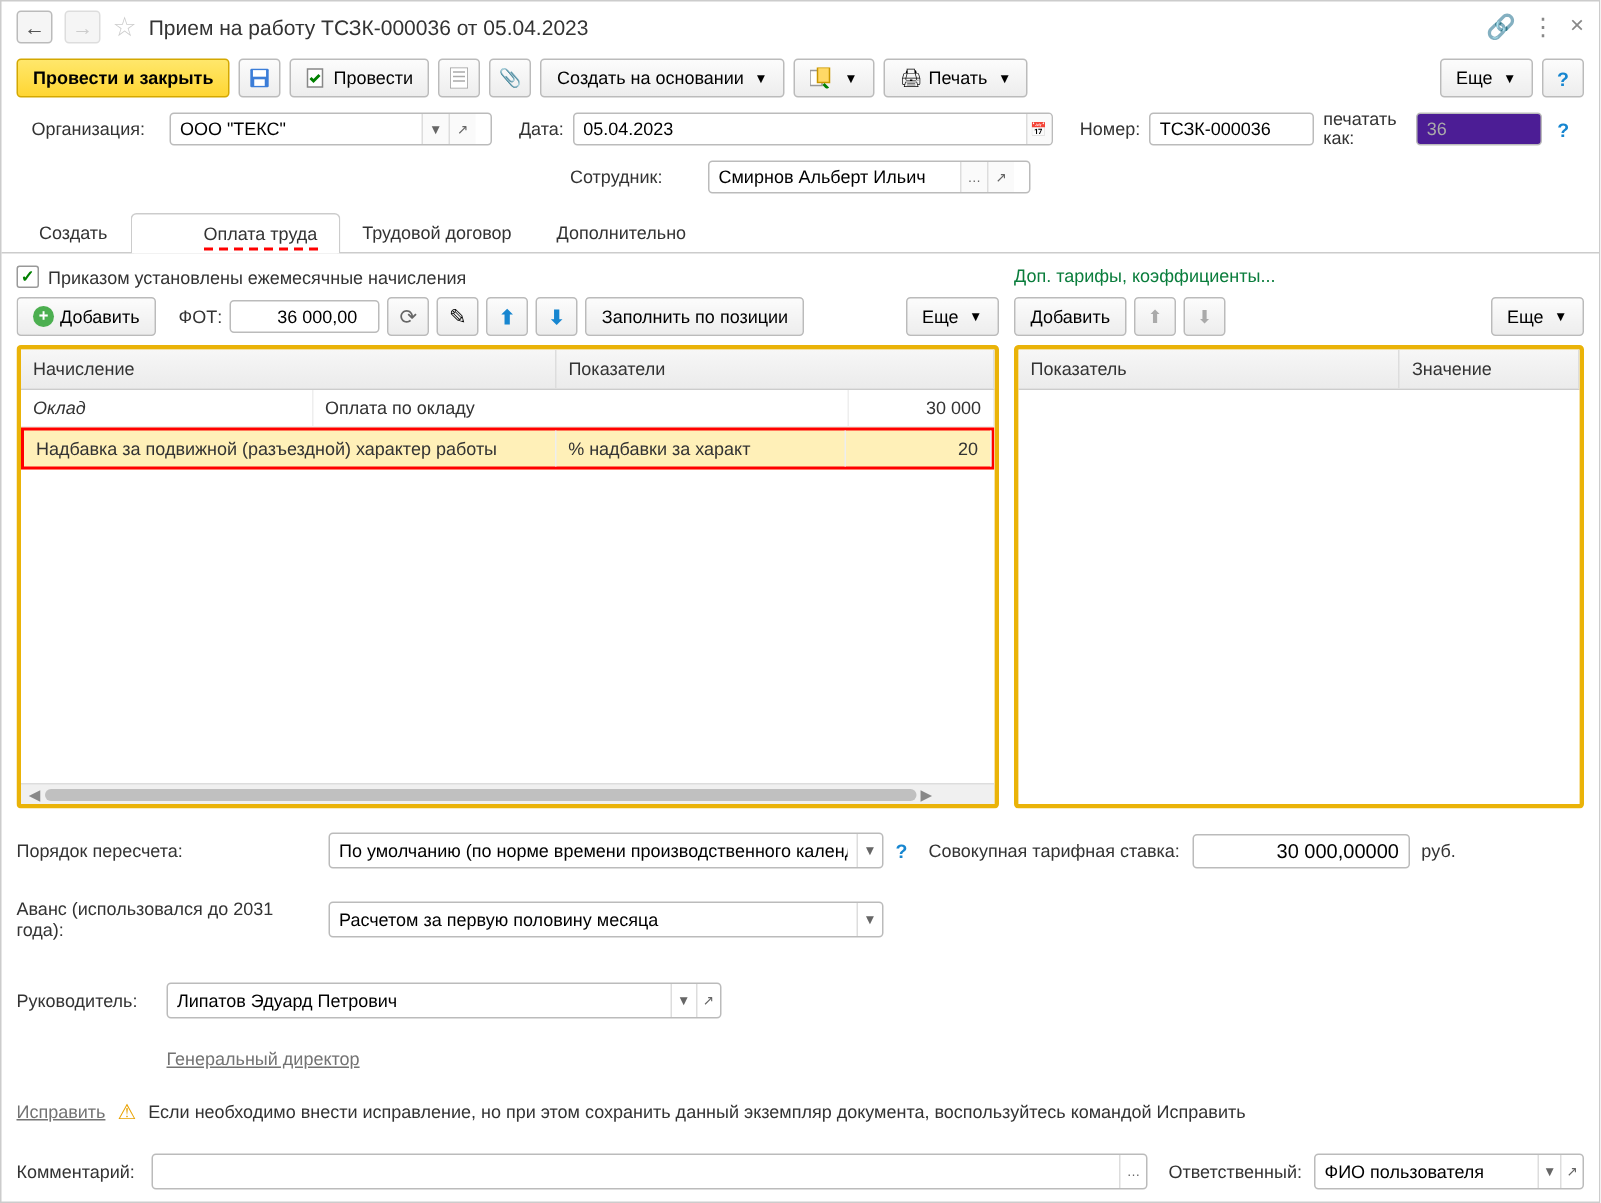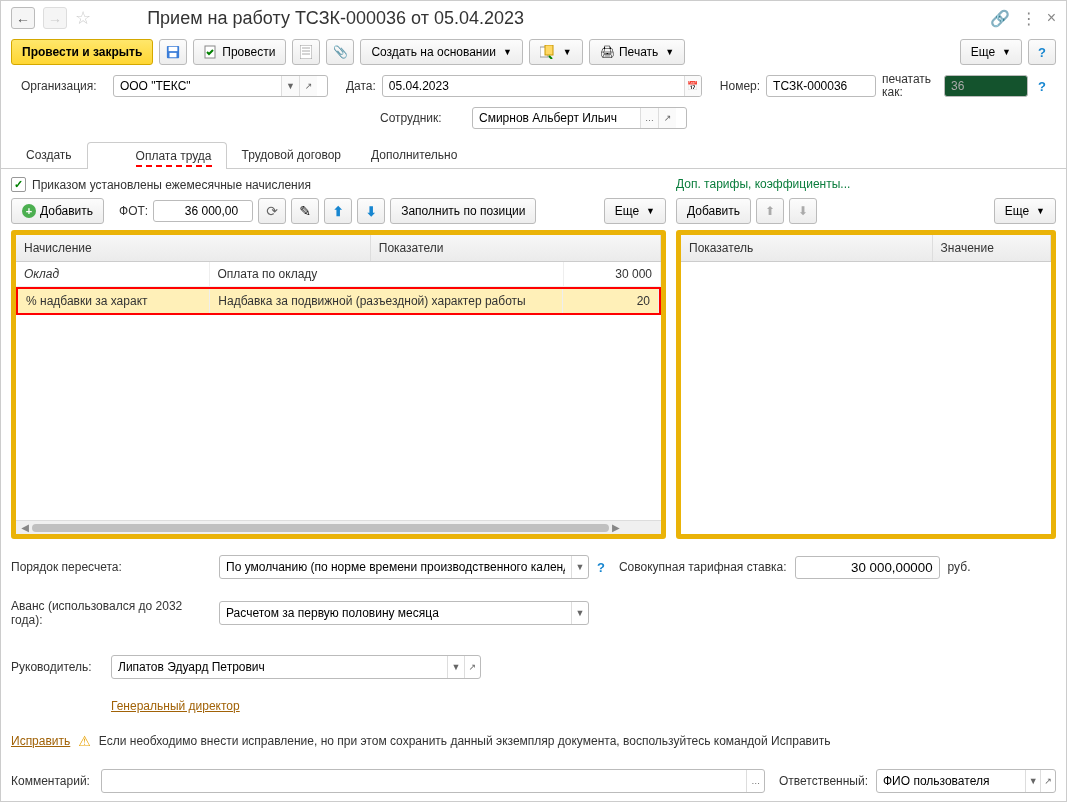--- a/index.html
+++ b/index.html
@@ -2,21 +2,21 @@
 <html><head>
 <meta charset="utf-8">
 <style>
 * { box-sizing: border-box; margin: 0; padding: 0; }
 body { font-family: Arial, sans-serif; font-size: 12px; background: #fff; color: #333; }
 .window { width: 1067px; height: 802px; border: 1px solid #ccc; display: flex; flex-direction: column; }
 .titlebar { display: flex; align-items: center; padding: 6px 10px; gap: 8px; }
 .nav-btn { width: 24px; height: 22px; border: 1px solid #bbb; background: #f5f5f5; border-radius: 3px; display: inline-flex; align-items: center; justify-content: center; cursor: pointer; font-size: 14px; color: #555; }
 .nav-btn.disabled { color: #ccc; border-color: #ddd; }
 .star-icon { color: #ccc; font-size: 18px; }
-.title-text { font-size: 18px; font-weight: normal; flex: 1; margin-left: 48px; }
+.title-text { font-size: 14px; font-weight: normal; flex: 1; }
 .title-actions { display: flex; gap: 10px; align-items: center; }
 .title-actions span { color: #888; font-size: 16px; cursor: pointer; }
 .toolbar { display: flex; align-items: center; padding: 4px 10px; gap: 6px; }
 .btn { height: 26px; border: 1px solid #bbb; background: linear-gradient(#fcfcfc,#ededed); border-radius: 3px; padding: 0 10px; display: inline-flex; align-items: center; gap: 4px; cursor: pointer; font-size: 12px; }
 .btn-yellow { background: linear-gradient(#ffe76b,#ffd633); border-color: #d4a800; font-weight: bold; }
 .btn-icon { width: 28px; padding: 0; justify-content: center; }
 .caret { font-size: 9px; margin-left: 3px; }
 .form-row { display: flex; align-items: center; padding: 4px 10px; gap: 6px; justify-content: center; }
 .label { min-width: 86px; }
 .input-wrap { display: inline-flex; border: 1px solid #bbb; border-radius: 3px; overflow: hidden; align-items: center; background: #fff; height: 22px; }
@@ -28,35 +28,35 @@
 .tab.active span { border-bottom: 2px dashed red; padding-bottom: 2px; }
 .content { flex: 1; padding: 8px 10px; display: flex; flex-direction: column; overflow: hidden; }
 .checkbox-row { display: flex; align-items: center; gap: 6px; padding-bottom: 6px; }
 .checkbox { width: 15px; height: 15px; border: 1px solid #999; border-radius: 2px; display: inline-flex; align-items: center; justify-content: center; color: green; font-size: 11px; font-weight: bold; }
 .two-col { display: flex; gap: 10px; flex: 1; overflow: hidden; }
 .col-left { flex: 1; display: flex; flex-direction: column; }
 .col-right { width: 380px; display: flex; flex-direction: column; }
 .col-toolbar { display: flex; gap: 5px; align-items: center; padding-bottom: 6px; }
 .fot-input { width: 90px; text-align: right; }
 .eshe-btn { margin-left: auto; }
-.table-box { flex: 1; border: 5px solid #eab308; border-radius: 3px; overflow: hidden; display: flex; flex-direction: column; }
+.table-box { flex: 1; border: 3px solid #eab308; border-radius: 3px; overflow: hidden; display: flex; flex-direction: column; }
 .thead { display: flex; background: linear-gradient(#f7f7f7,#ebebeb); border-bottom: 1px solid #ccc; }
 .th { padding: 6px 8px; border-right: 1px solid #ddd; }
 .tbody { flex: 1; overflow: auto; background: #fff; }
 .tr { display: flex; border-bottom: 1px solid #eee; }
 .td { padding: 5px 8px; border-right: 1px solid #eee; }
 .tr.selected { background: #fff0b8; border: 2px solid red; }
 .tr.selected .td { font-style: normal; }
 .italic { font-style: italic; }
 .right { text-align: right; }
 .scrollbar { height: 14px; background: #f0f0f0; border-top: 1px solid #ddd; display: flex; align-items: center; padding: 0 2px; }
 .scrollbar .thumb { height: 8px; background: #c0c0c0; border-radius: 4px; width: 90%; }
 .scrollbar .arrow { width: 14px; text-align: center; color: #888; font-size: 10px; }
 .link-green { color: #0a7d3c; cursor: pointer; }
-.link-blue { color: #a16207; text-decoration: underline; cursor: pointer; }
+.link-blue { color: #737373; text-decoration: underline; cursor: pointer; }
 .bottom-section { padding: 8px 10px; display: flex; flex-direction: column; gap: 20px; }
 .bottom-row { display: flex; align-items: center; gap: 8px; }
 .bottom-row .label-wide { width: 200px; }
 .select-wrap { display: inline-flex; border: 1px solid #bbb; border-radius: 3px; height: 24px; align-items: center; background: #fff; }
 .select-wrap input { border: none; padding: 2px 6px; font-size: 12px; outline: none; background: transparent; }
 .select-wrap .mini-btn { width: 18px; height: 100%; border-left: 1px solid #ddd; display: flex; align-items: center; justify-content: center; font-size: 9px; color: #666; cursor: pointer; }
 .warn-icon { color: #e8a100; font-size: 14px; }
 .help-icon { color: #1786d0; font-weight: bold; font-size: 13px; }
 .disabled-text { color: #aaa; }
 .num-input { text-align: right; width: 145px; border: 1px solid #bbb; border-radius: 3px; padding: 3px 6px; }
@@ -146,21 +146,21 @@
     <span style="margin-left:12px">Дата:</span>
     <div class="input-wrap" style="width:320px">
       <input style="width: 100%;" value="05.04.2023">
       <span class="mini-btn">📅</span>
     </div>
     <span style="margin-left:12px">Номер:</span>
     <div class="input-wrap" style="width:110px">
       <input value="ТСЗК-000036" style="">
     </div>
     <span style="width:56px; line-height:1.1">печатать как:</span>
-    <div class="input-wrap" style="width:84px; background:#14532d">
+    <div class="input-wrap" style="width:84px; background:#4c1d95">
       <input class="disabled-text" disabled="" value="36" style="">
     </div>
     <span class="help-icon" style="margin-left:4px">?</span>
   </div>
 
   <div class="form-row">
     <span class="label">Сотрудник:</span>
     <div class="input-wrap" style="width:215px">
       <input value="Смирнов Альберт Ильич" style="">
       <span class="mini-btn">…</span>
@@ -218,22 +218,22 @@
             <div class="th" style="width:55%"><span>Начисление</span></div>
             <div class="th" style="flex:1"><span>Показатели</span></div>
           </div>
           <div class="tbody">
             <div class="tr">
               <div class="td italic" style="width:30%">Оклад</div>
               <div class="td" style="width:55%">Оплата по окладу</div>
               <div class="td right" style="flex:1">30 000</div>
             </div>
             <div class="tr selected">
+              <div class="td" style="width:55%">Надбавка за подвижной (разъездной) характер работы</div>
               <div class="td italic" style="width:30%">% надбавки за характ</div>
-              <div class="td" style="width:55%">Надбавка за подвижной (разъездной) характер работы</div>
               <div class="td right" style="flex:1">20</div>
             </div>
           </div>
           <div class="scrollbar">
             <span class="arrow">◀</span>
             <div class="thumb"></div>
             <span class="arrow">▶</span>
           </div>
         </div>
       </div>
@@ -269,21 +269,21 @@
       <div class="select-wrap" style="width:370px">
         <input style="width: 100%;" value="По умолчанию (по норме времени производственного календ">
         <span class="mini-btn">▼</span>
       </div>
       <span class="help-icon">?</span>
       <span style="margin-left:6px">Совокупная тарифная ставка:</span>
       <input class="num-input" value="30 000,00000" style="">
       <span>руб.</span>
     </div>
     <div class="bottom-row">
-      <span class="label-wide">Аванс (использовался до 2032 года):</span>
+      <span class="label-wide">Аванс (использовался до 2031 года):</span>
       <div class="select-wrap" style="width:370px">
         <input style="width: 100%;" value="Расчетом за первую половину месяца">
         <span class="mini-btn">▼</span>
       </div>
     </div>
     <div class="bottom-row" style="margin-top:8px">
       <span style="width:92px">Руководитель:</span>
       <div class="select-wrap" style="width:370px">
         <input style="width: 100%;" value="Липатов Эдуард Петрович">
         <span class="mini-btn">▼</span>

